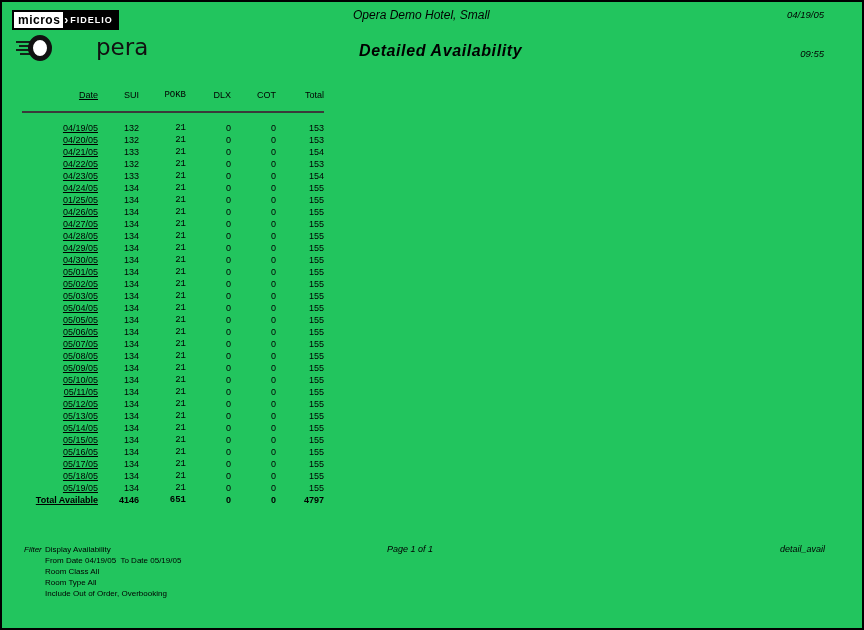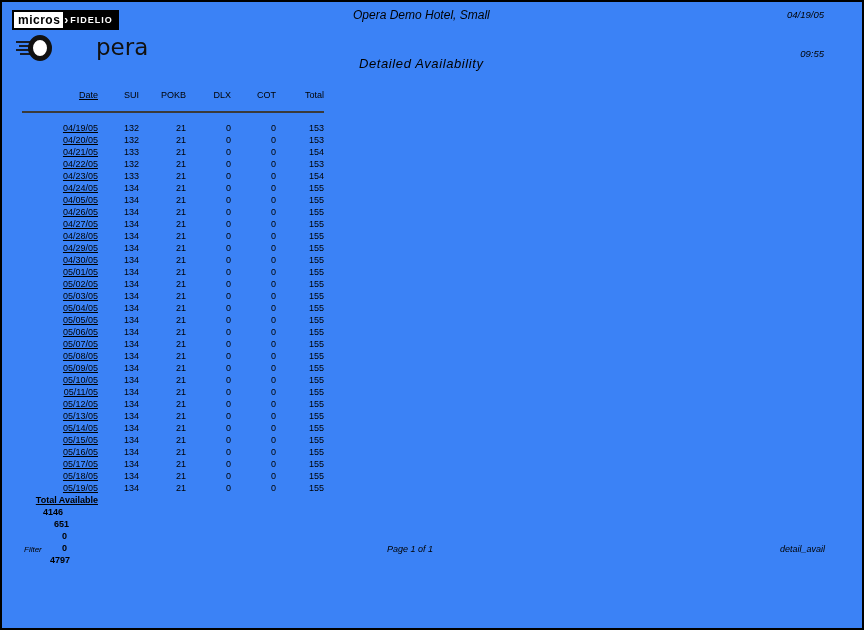--- a/index.html
+++ b/index.html
@@ -1,21 +1,21 @@
 <!DOCTYPE html>
 <html><head>
 <meta charset="utf-8">
 <style>
   html, body { margin: 0; padding: 0; background: #808080; }
   * { box-sizing: border-box; }
   .page {
     position: relative;
     width: 864px;
     height: 630px;
-    background: #3b82f6;
+    background: #22c55e;
     border: 2px solid #000000;
     font-family: "Liberation Sans", sans-serif;
     color: #000000;
     overflow: hidden;
   }
 
   
   .micros-logo {
     position: absolute; left: 10px; top: 8px;
     display: inline-flex; align-items: stretch;
@@ -53,38 +53,38 @@
   }
   .report-date {
     position: absolute; right: 38px; top: 7px;
     font-size: 9.5px; font-style: italic;
   }
   .report-time {
     position: absolute; right: 38px; top: 38px;
     font-size: 9.5px; font-style: italic; margin-top: 8px;
   }
   .report-title {
-    position: absolute; left: 357px; top: 54px;
-    font-size: 13px; font-style: italic; font-weight: normal;
+    position: absolute; left: 357px; top: 40px;
+    font-size: 16px; font-style: italic; font-weight: bold;
     letter-spacing: 0.6px;
   }
 
   
   .avail-table { position: absolute; left: 20px; top: 87px; width: 302px; }
   .trow { display: flex; height: 12px; line-height: 12px; font-size: 9px; }
   .cell { text-align: right; overflow: visible; white-space: nowrap; }
   .c0 { width: 76px; text-decoration: underline; }
   .c1 { width: 41px; }
-  .c2 { width: 47px; }
+  .c2 { width: 47px; font-family: Liberation Mono, monospace; }
   .c3 { width: 45px; }
   .c4 { width: 45px; }
   .c5 { width: 48px; }
   .header-rule { width: 302px; height: 2px; background: #3a3a3a; margin-top: 10px; }
   .tbody { margin-top: 9px; }
-  .total-row { font-weight: bold; flex-direction: column; }
+  .total-row { font-weight: bold; }
 
   
   .filter-block {
     position: absolute; left: 22px; top: 542px;
     font-size: 8px; line-height: 11px;
     display: flex;
   }
   .filter-label { font-style: italic; width: 21px; }
   .filter-line { white-space: pre; }
   .page-info {
@@ -180,21 +180,21 @@
         </div>
         <div class="trow">
           <div class="cell c0">04/24/05</div>
           <div class="cell c1">134</div>
           <div class="cell c2">21</div>
           <div class="cell c3">0</div>
           <div class="cell c4">0</div>
           <div class="cell c5">155</div>
         </div>
         <div class="trow">
-          <div class="cell c0">04/05/05</div>
+          <div class="cell c0">01/25/05</div>
           <div class="cell c1">134</div>
           <div class="cell c2">21</div>
           <div class="cell c3">0</div>
           <div class="cell c4">0</div>
           <div class="cell c5">155</div>
         </div>
         <div class="trow">
           <div class="cell c0">04/26/05</div>
           <div class="cell c1">134</div>
           <div class="cell c2">21</div>
@@ -392,17 +392,24 @@
       <div class="cell c1">4146</div>
       <div class="cell c2">651</div>
       <div class="cell c3">0</div>
       <div class="cell c4">0</div>
       <div class="cell c5">4797</div>
     </div>
   </div>
 
   <div class="filter-block">
     <div class="filter-label">Filter</div>
+    <div>
+      <div class="filter-line">Display Availability</div>
+      <div class="filter-line">From Date 04/19/05  To Date 05/19/05</div>
+      <div class="filter-line">Room Class All</div>
+      <div class="filter-line">Room Type All</div>
+      <div class="filter-line">Include Out of Order, Overbooking</div>
+    </div>
   </div>
   <div class="page-info">Page 1 of 1</div>
   <div class="report-id">detail_avail</div>
 
 </div>
 
 </body></html>

